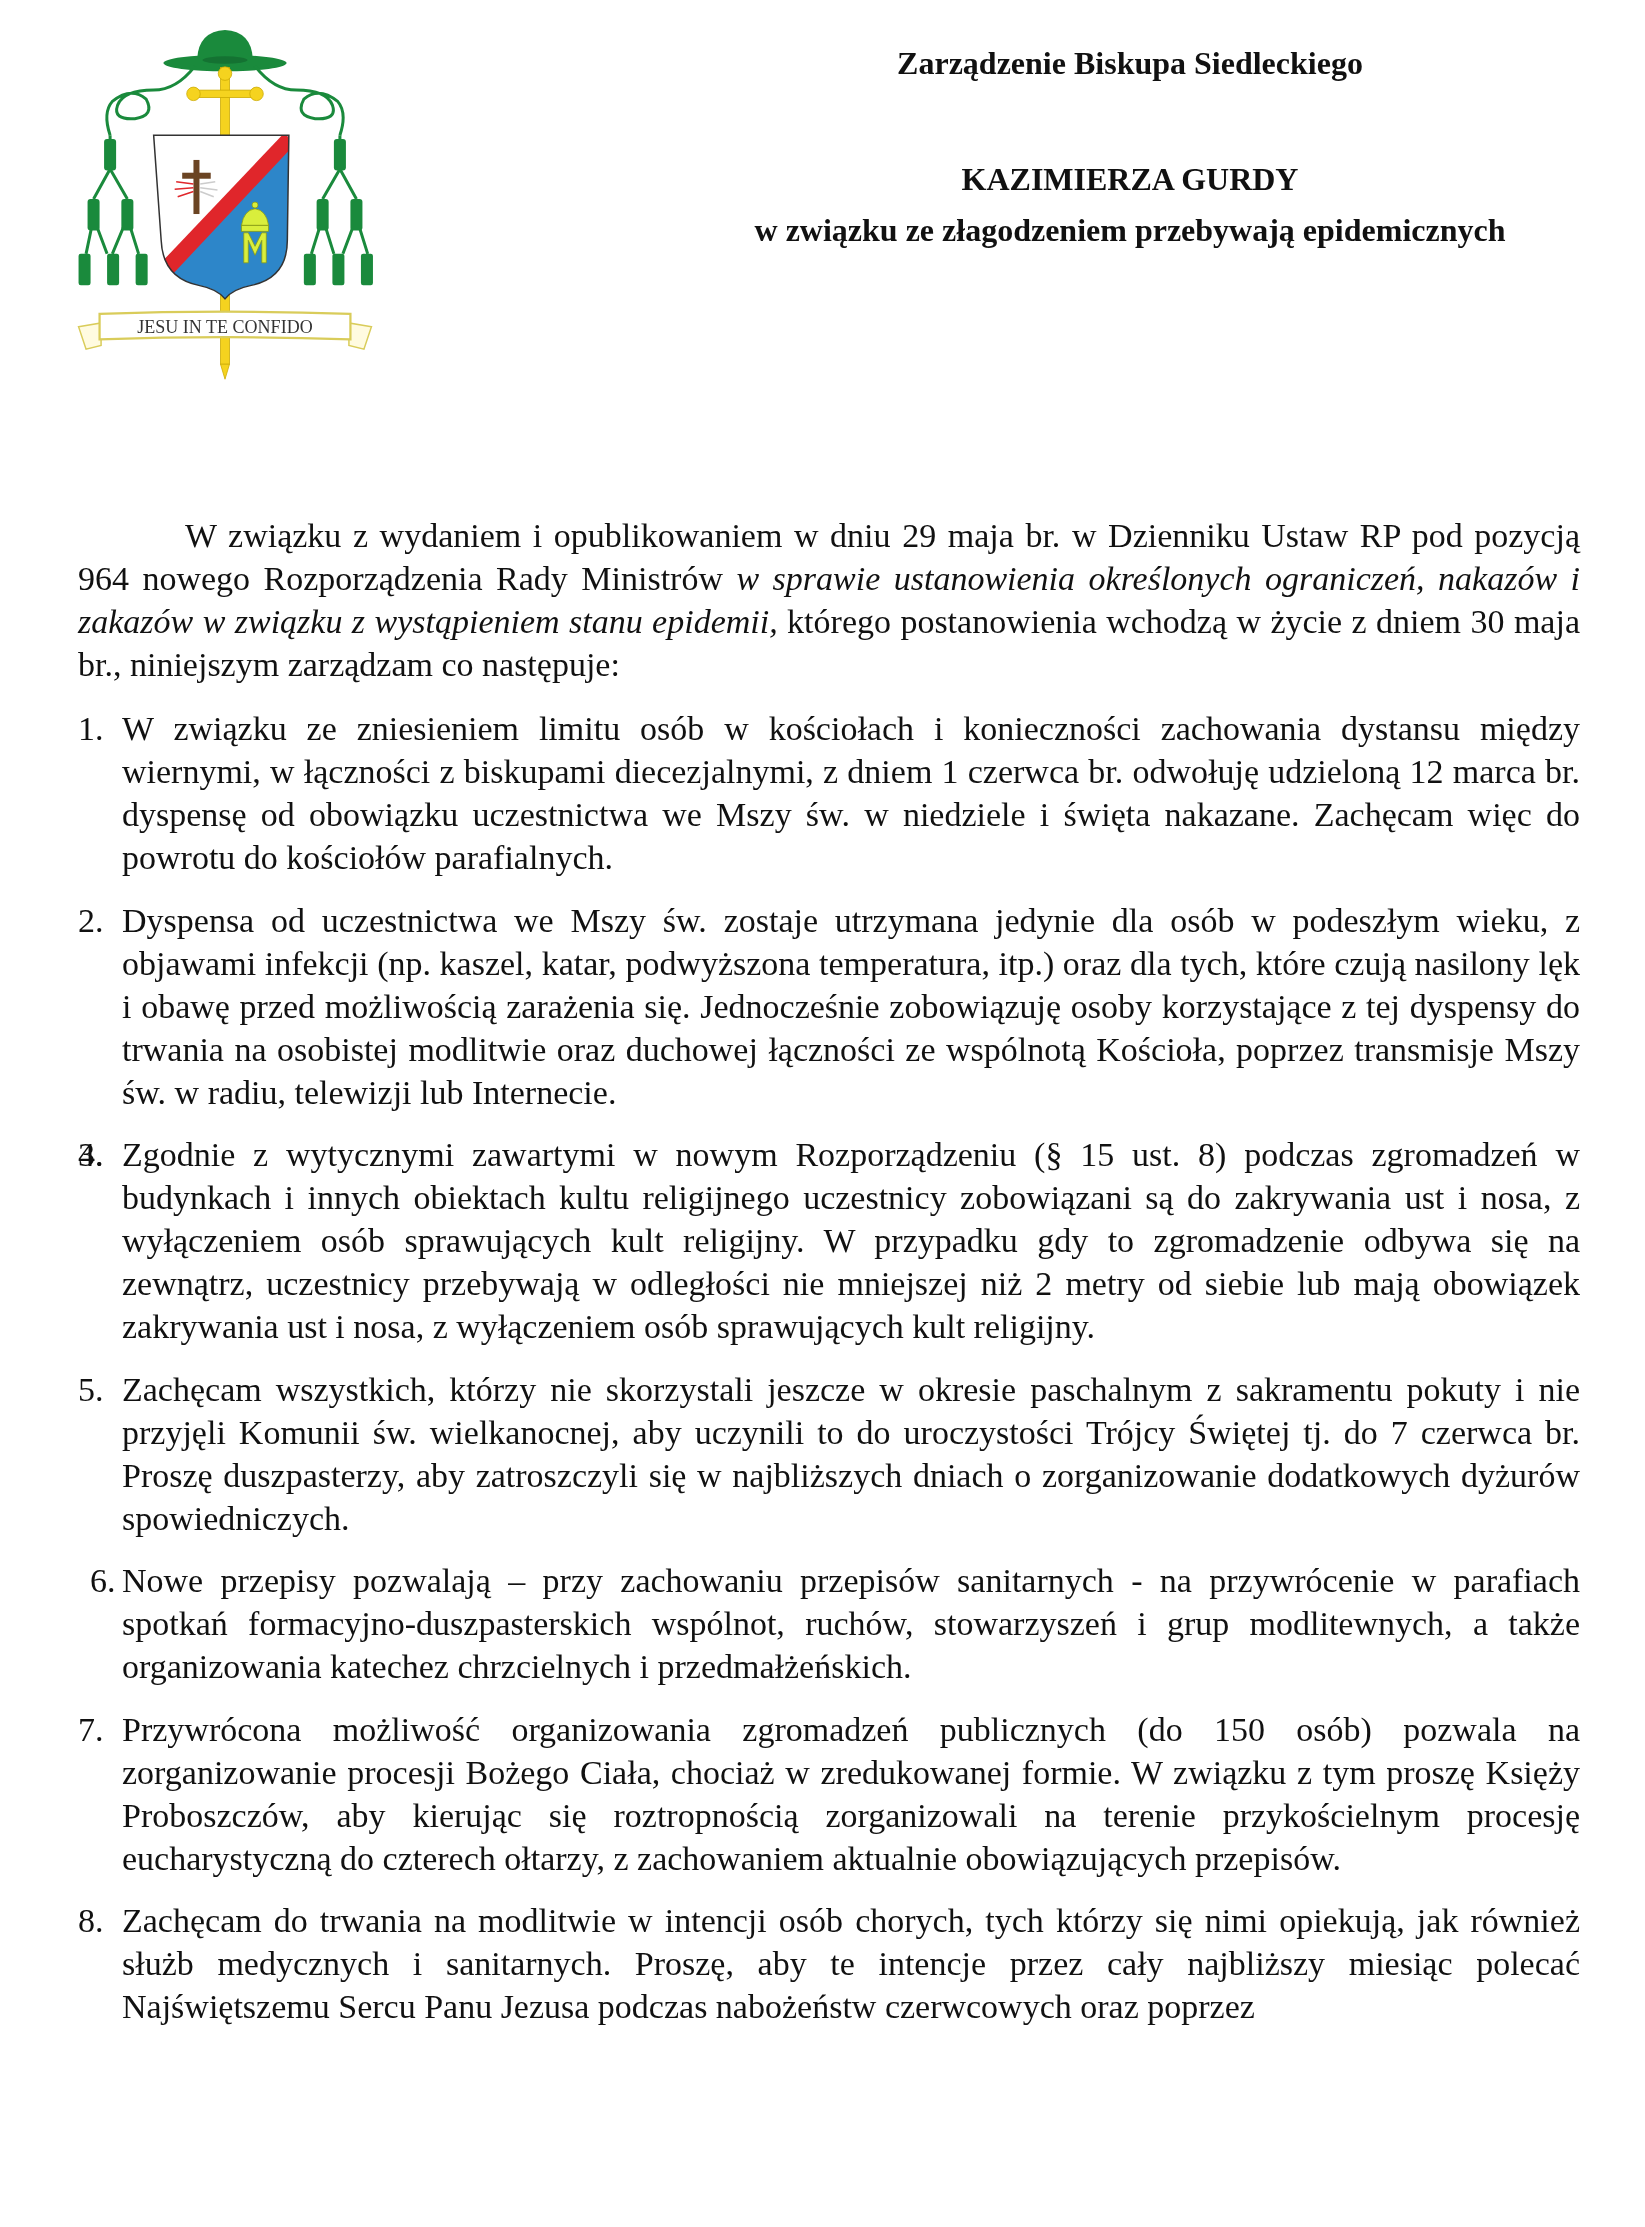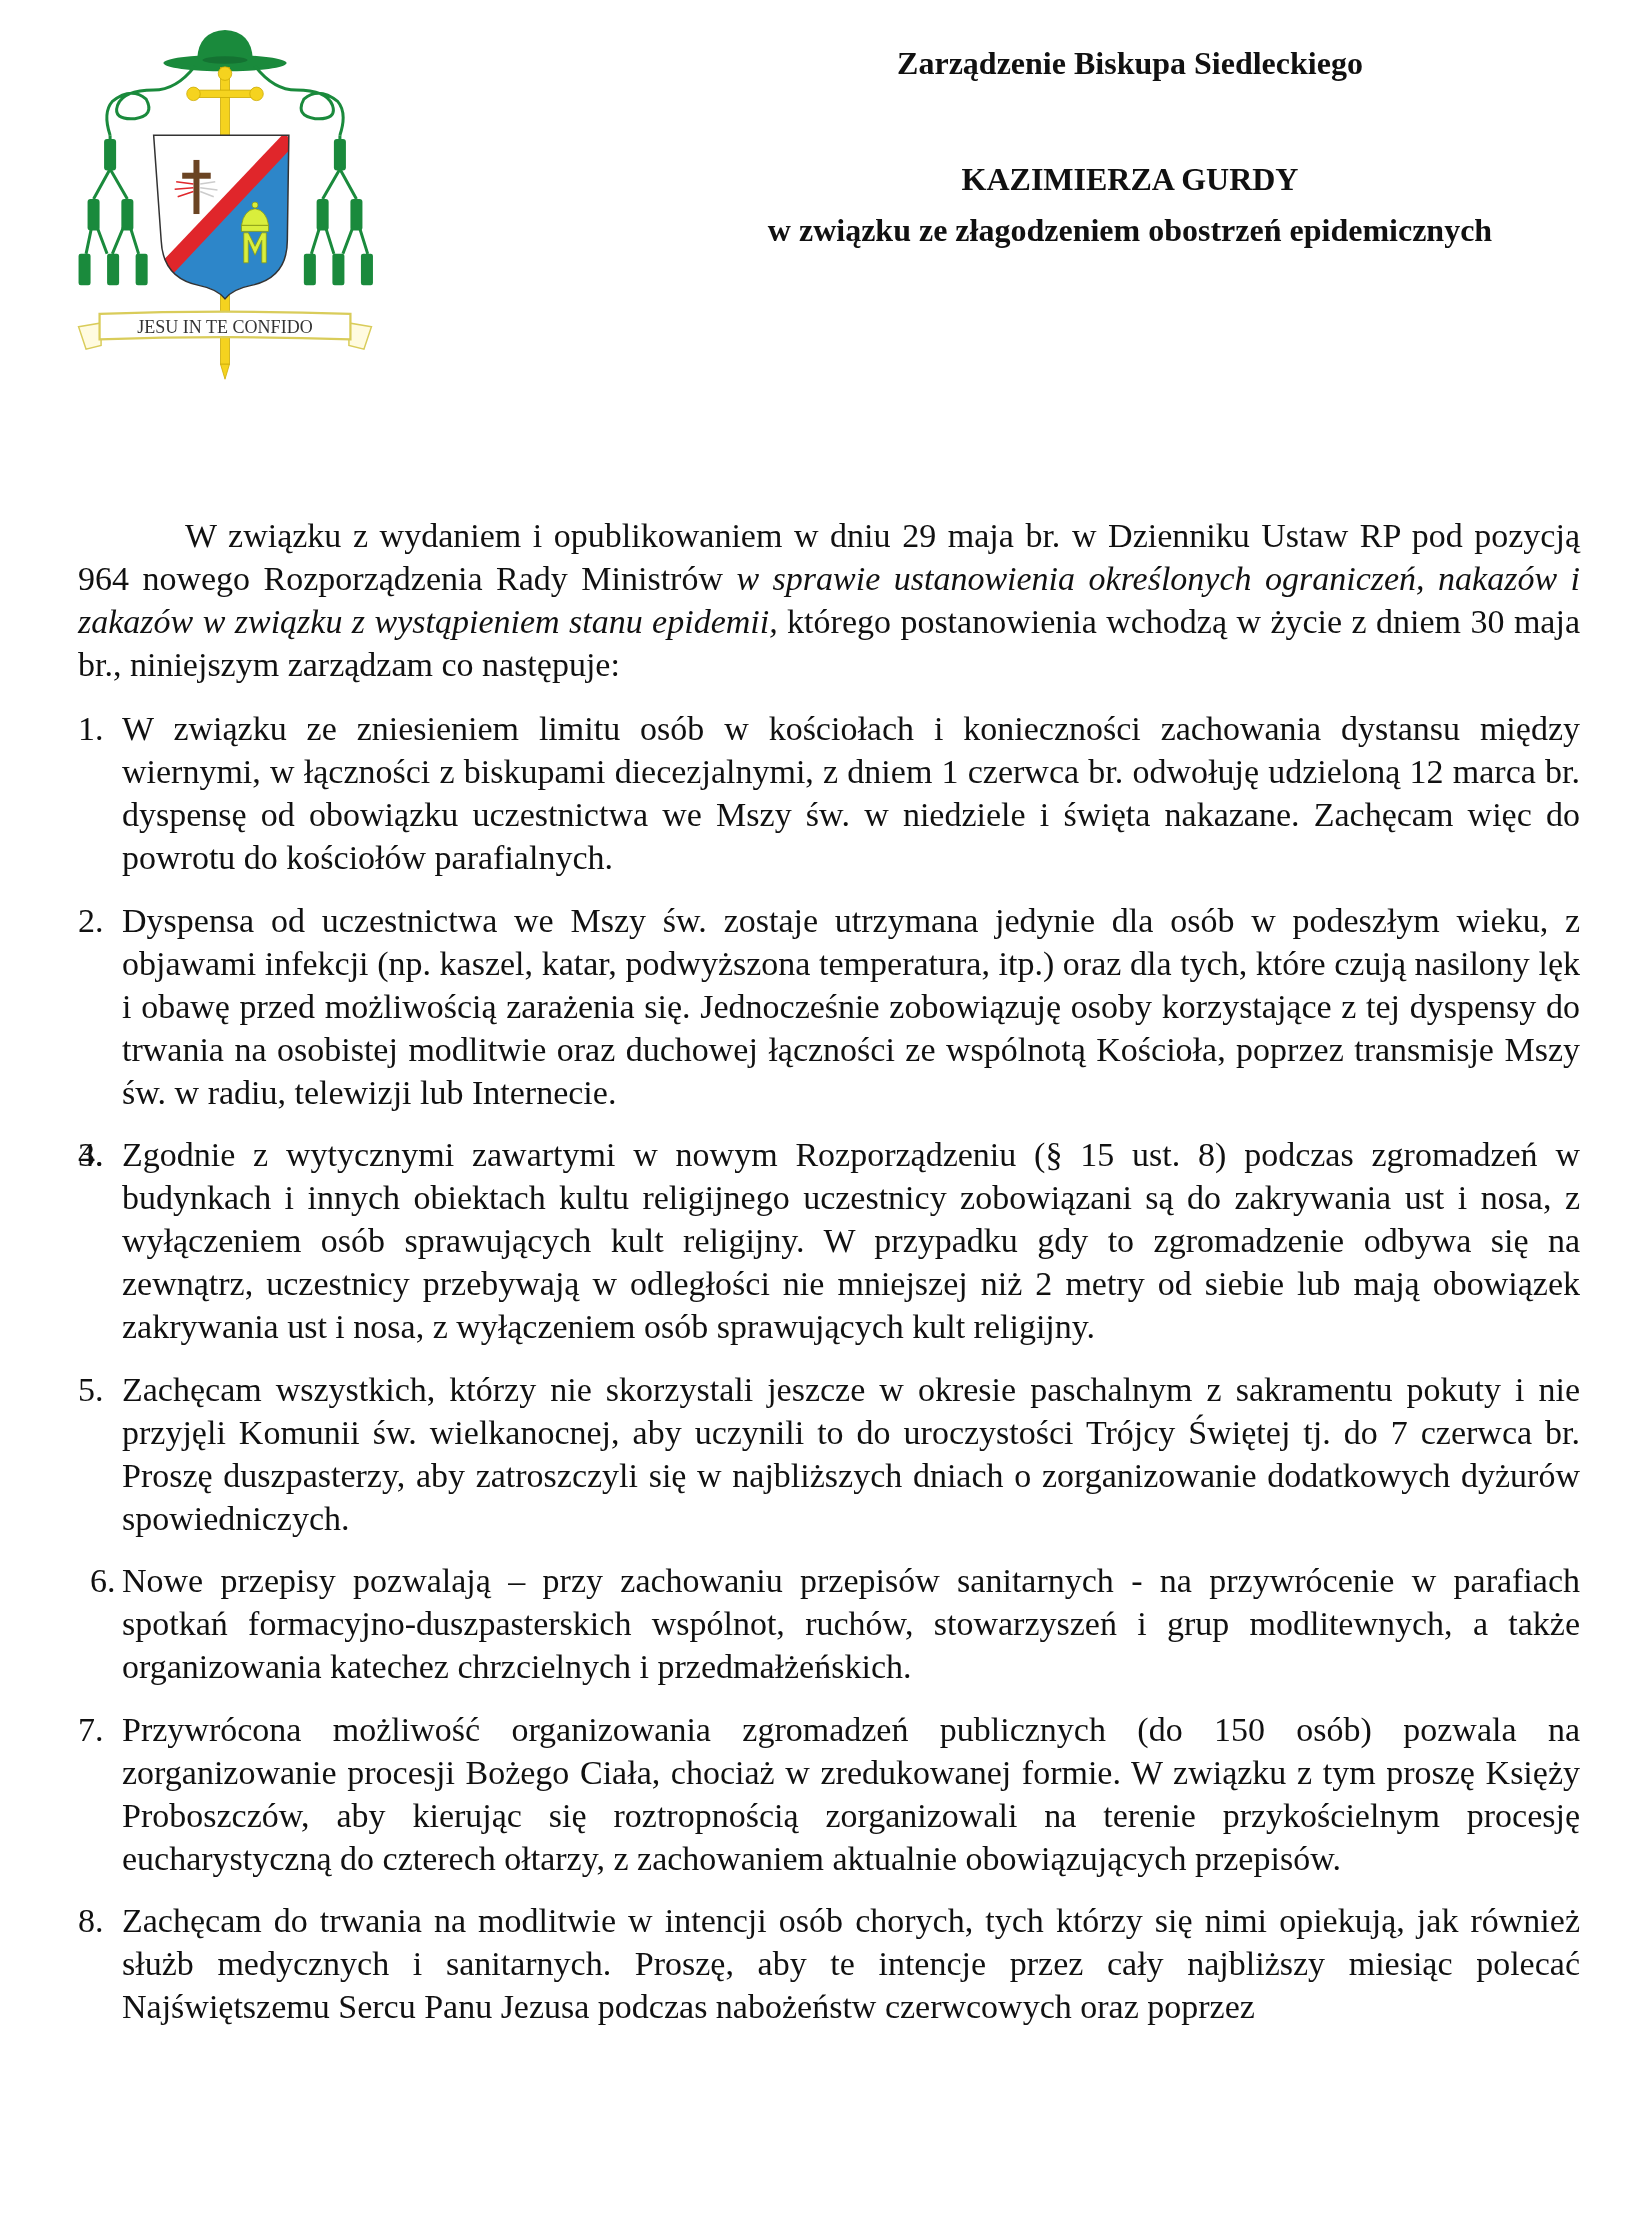--- a/index.html
+++ b/index.html
@@ -140,21 +140,21 @@
     <path d="M10 415 L40 410 L40 440 L20 445 Z" fill="#fffbe0" stroke="#d9cc5a" stroke-width="2"></path>
     <path d="M400 415 L370 410 L370 440 L390 445 Z" fill="#fffbe0" stroke="#d9cc5a" stroke-width="2"></path>
     <path d="M38 398 Q205 392 372 398 L372 432 Q205 426 38 432 Z" fill="#ffffff" stroke="#d9cc5a" stroke-width="3"></path>
     <text class="motto" x="205" y="424" text-anchor="middle" font-size="24" fill="#333333">JESU IN TE CONFIDO</text>
   </g>
 </svg>
 
 <div class="header">
   <div class="t1">Zarządzenie Biskupa Siedleckiego</div>
   <div class="t2">KAZIMIERZA GURDY</div>
-  <div class="t3">w związku ze złagodzeniem obostrzeń epidemicznych</div>
+  <div class="t3">w związku ze złagodzeniem przebywają epidemicznych</div>
 </div>
 
 <div class="body-text">
   <p class="intro"><span>W związku z wydaniem i opublikowaniem w dniu 29 maja br. w Dzienniku Ustaw RP pod pozycją 964 nowego Rozporządzenia Rady Ministrów </span><em>w sprawie ustanowienia określonych ograniczeń, nakazów i zakazów w związku z wystąpieniem stanu epidemii,</em><span> którego postanowienia wchodzą w życie z dniem 30 maja br., niniejszym zarządzam co następuje:</span></p>
 
   <ol class="items">
     <li><span class="num">1.</span><span class="txt">W związku ze zniesieniem limitu osób w kościołach i konieczności zachowania dystansu między wiernymi, w łączności z biskupami diecezjalnymi, z dniem 1 czerwca br. odwołuję udzieloną 12 marca br. dyspensę od obowiązku uczestnictwa we Mszy św. w niedziele i święta nakazane. Zachęcam więc do powrotu do kościołów parafialnych.</span></li>
     <li><span class="num">2.</span><span class="txt">Dyspensa od uczestnictwa we Mszy św. zostaje utrzymana jedynie dla osób w podeszłym wieku, z objawami infekcji (np. kaszel, katar, podwyższona temperatura, itp.) oraz dla tych, które czują nasilony lęk i obawę przed możliwością zarażenia się. Jednocześnie zobowiązuję osoby korzystające z tej dyspensy do trwania na osobistej modlitwie oraz duchowej łączności ze wspólnotą Kościoła, poprzez transmisje Mszy św. w radiu, telewizji lub Internecie.</span></li>
     <li><span class="num">3.</span></li>
     <li><span class="num">4.</span><span class="txt">Zgodnie z wytycznymi zawartymi w nowym Rozporządzeniu (§ 15 ust. 8) podczas zgromadzeń w budynkach i innych obiektach kultu religijnego uczestnicy zobowiązani są do zakrywania ust i nosa, z wyłączeniem osób sprawujących kult religijny. W przypadku gdy to zgromadzenie odbywa się na zewnątrz, uczestnicy przebywają w odległości nie mniejszej niż 2 metry od siebie lub mają obowiązek zakrywania ust i nosa, z wyłączeniem osób sprawujących kult religijny.</span></li>

